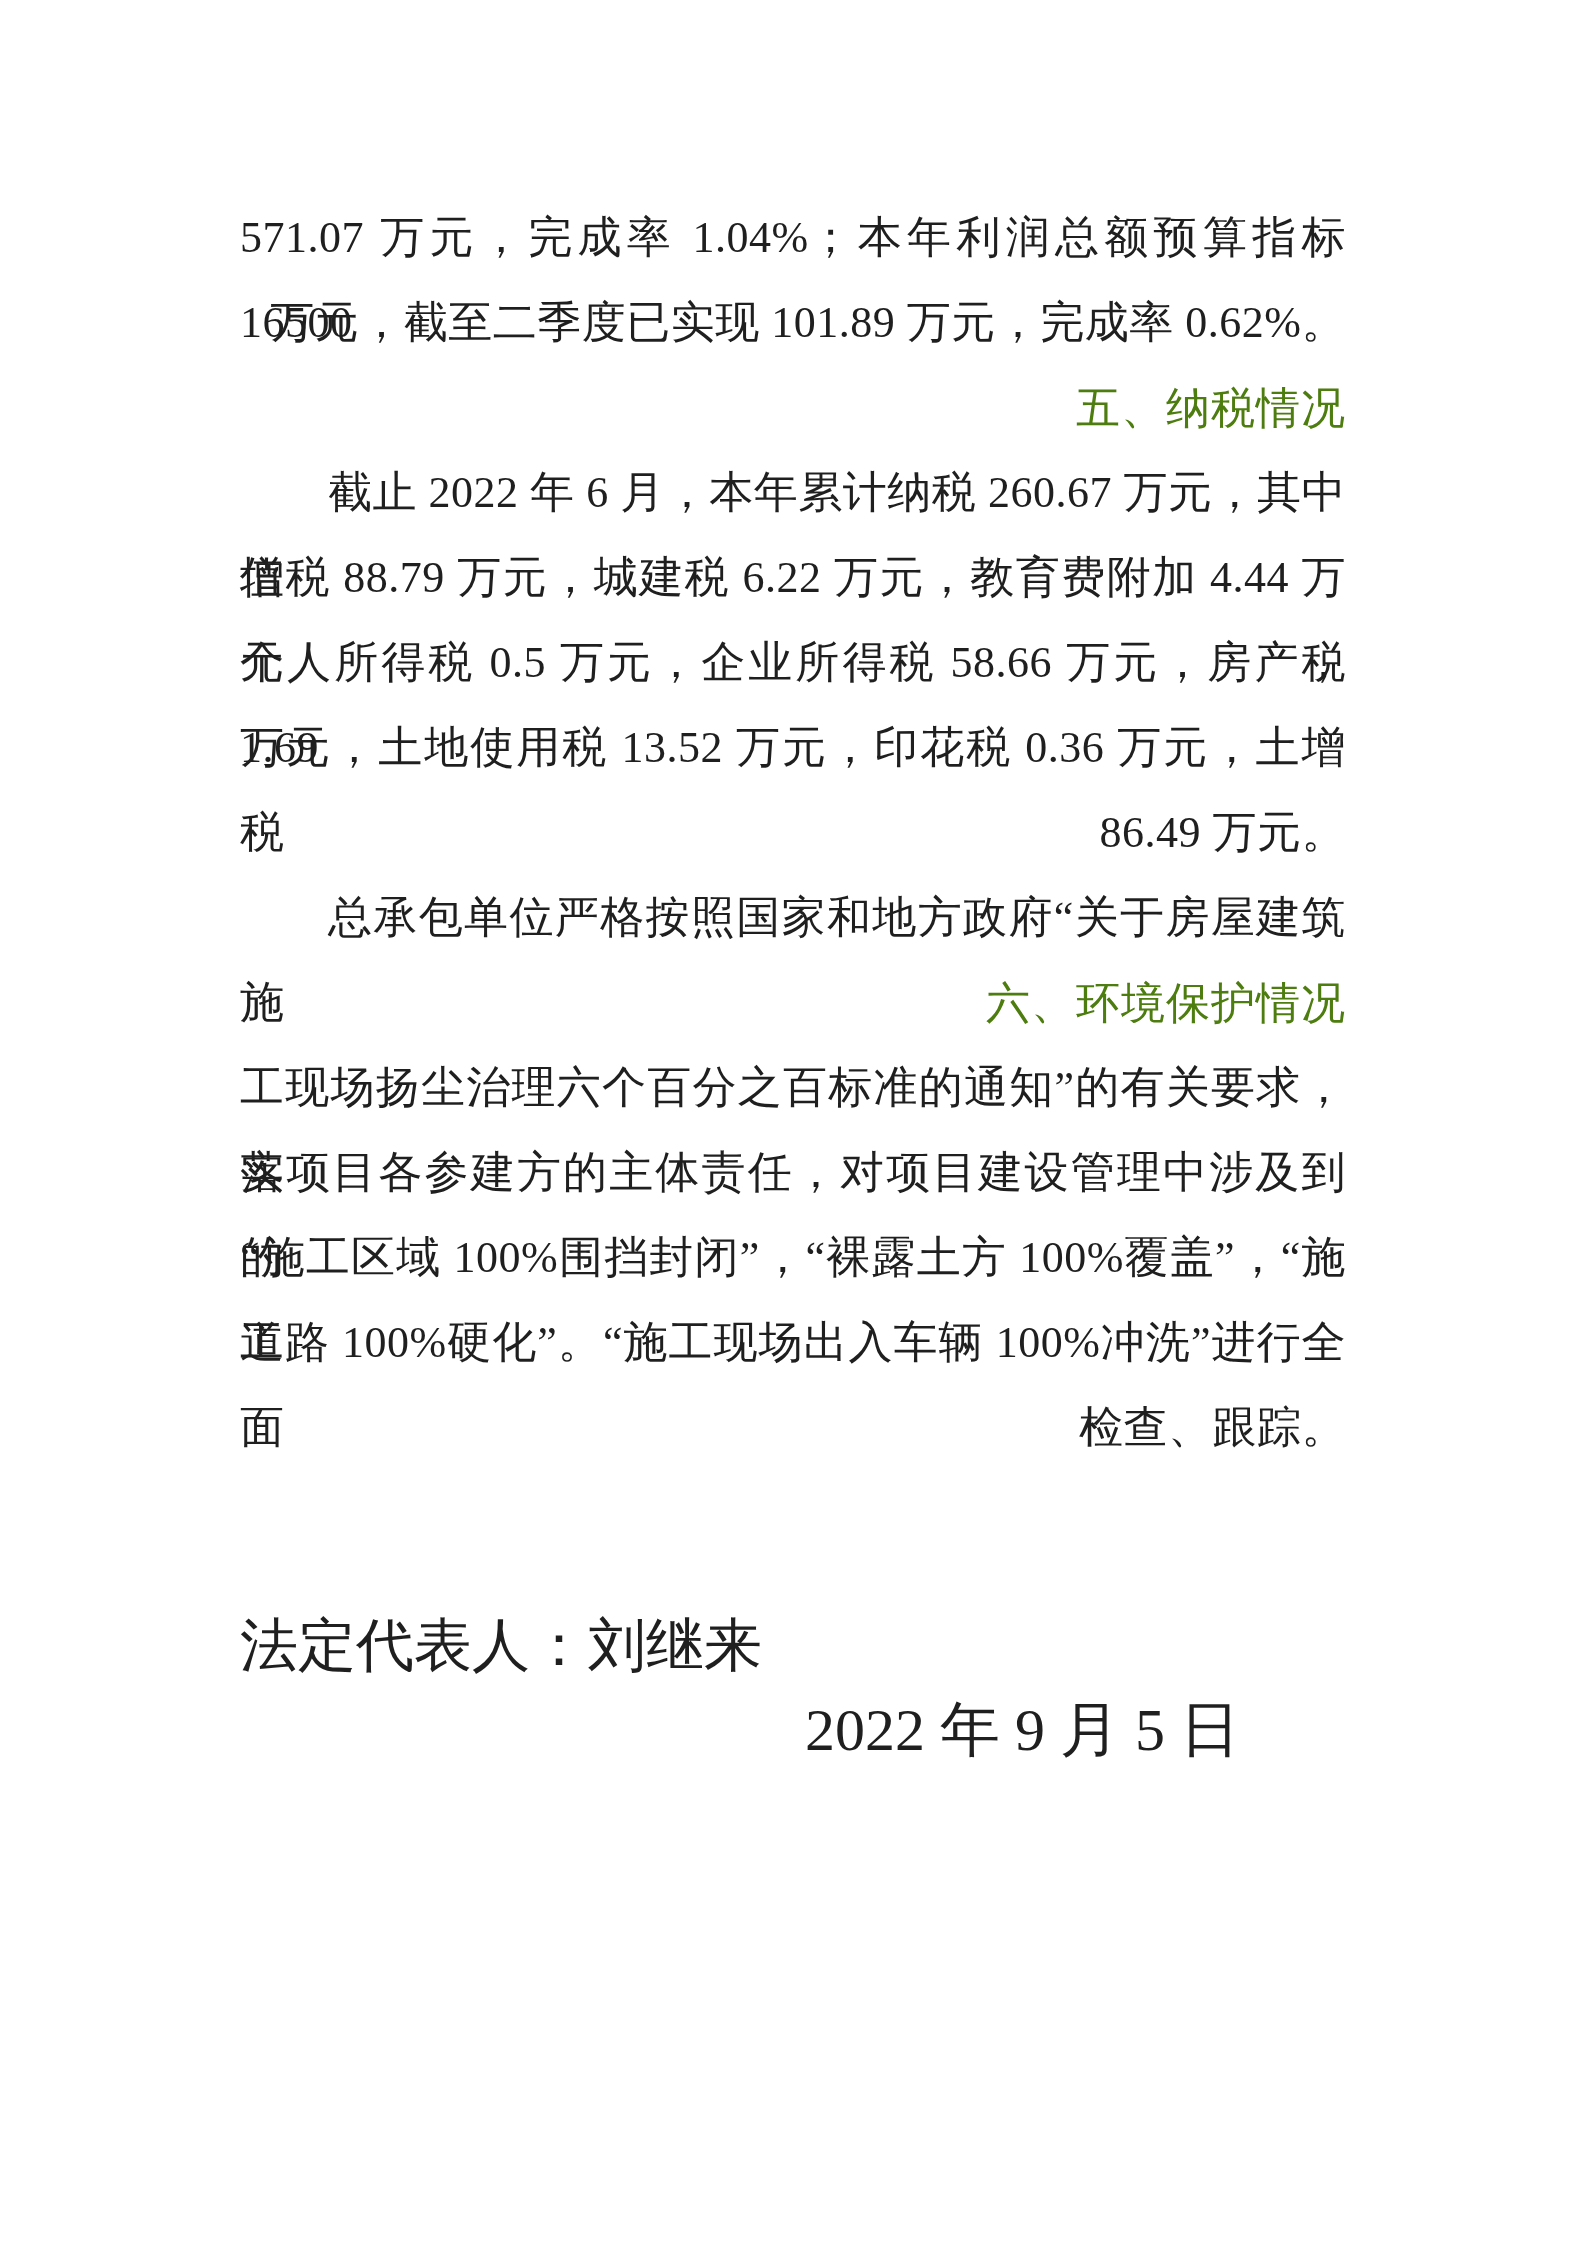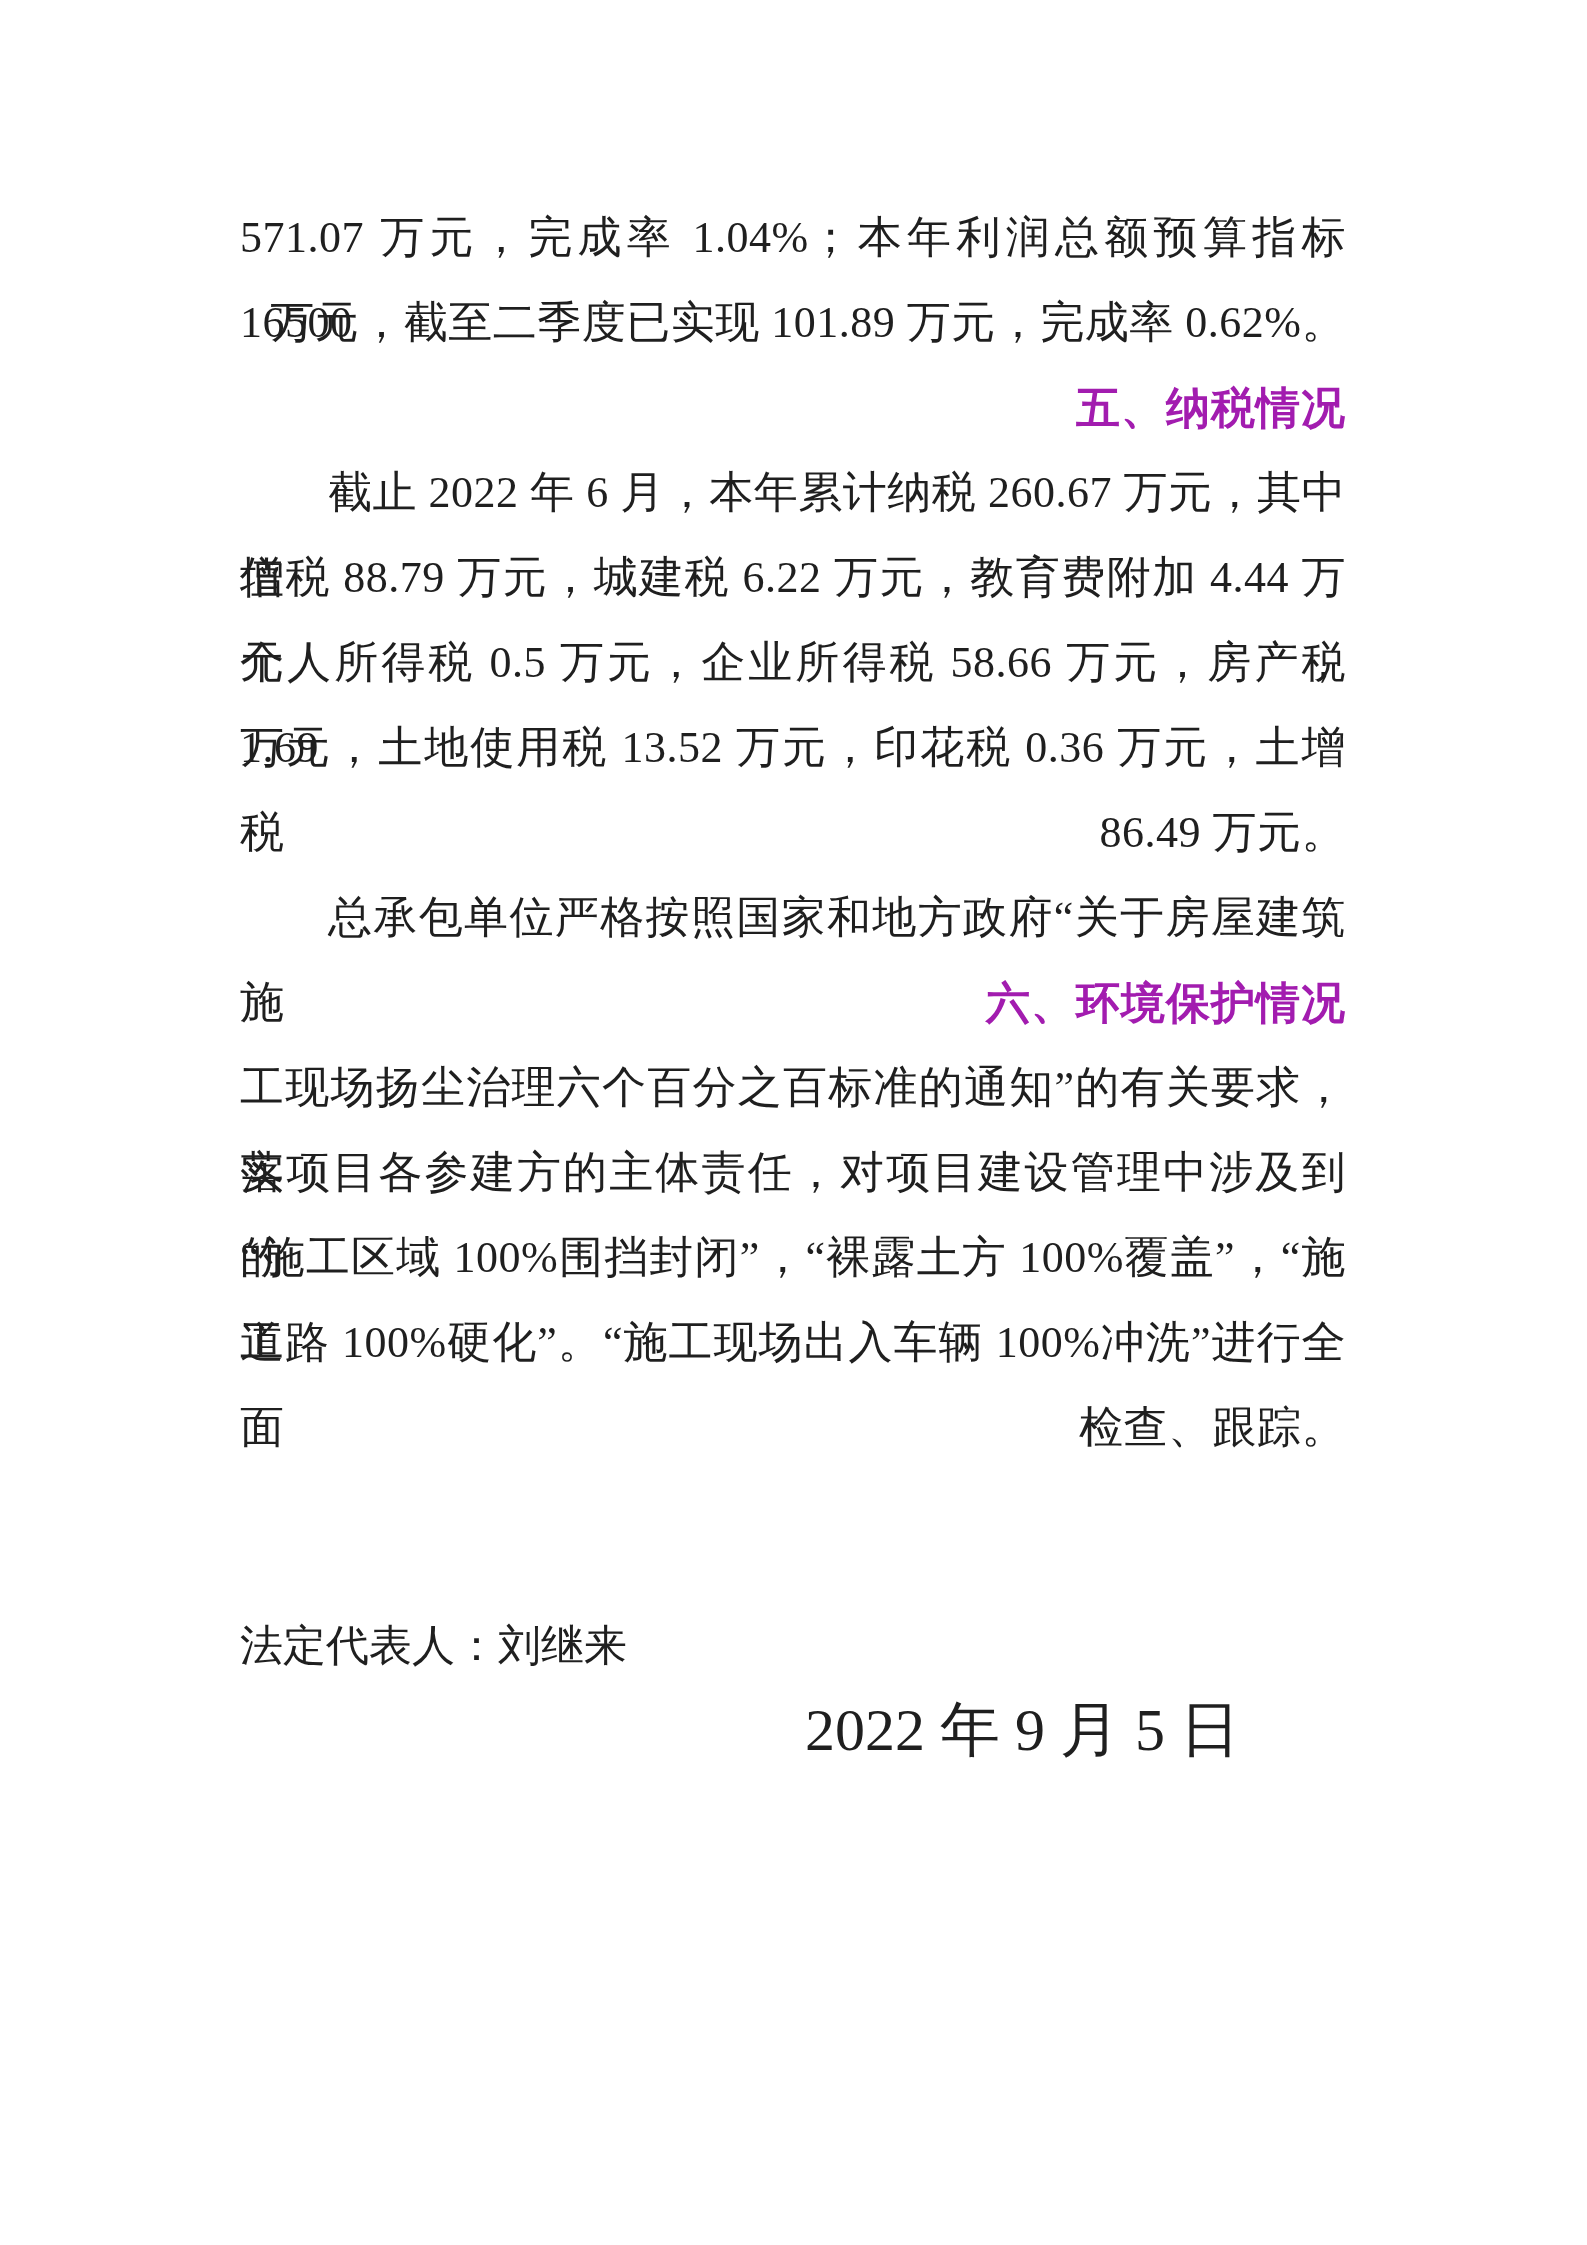--- a/index.html
+++ b/index.html
@@ -30,29 +30,29 @@
   .line.justify {
     white-space: normal;
     text-align: justify;
     text-align-last: justify;
   }
   .line.indent {
     text-indent: 88px;
   }
   .line.heading {
     font-family: "Liberation Sans", "DejaVu Sans", sans-serif;
-    font-weight: 700;
+    font-weight: 400;
     letter-spacing: 1px;
-    color: #a21caf;
+    color: #4d7c0f;
   }
   .sig-row {
     margin-top: 133px;
     height: 85px;
     line-height: 85px;
-    font-size: 43px;
+    font-size: 58px;
     display: flex;
     align-items: center;
     gap: 32px;
   }
   .sig-left { flex: 0 0 auto; }
   .sig-company { margin-left: auto; margin-right: 40px; }
   .date-row {
     height: 85px;
     line-height: 85px;
     font-size: 60px;

